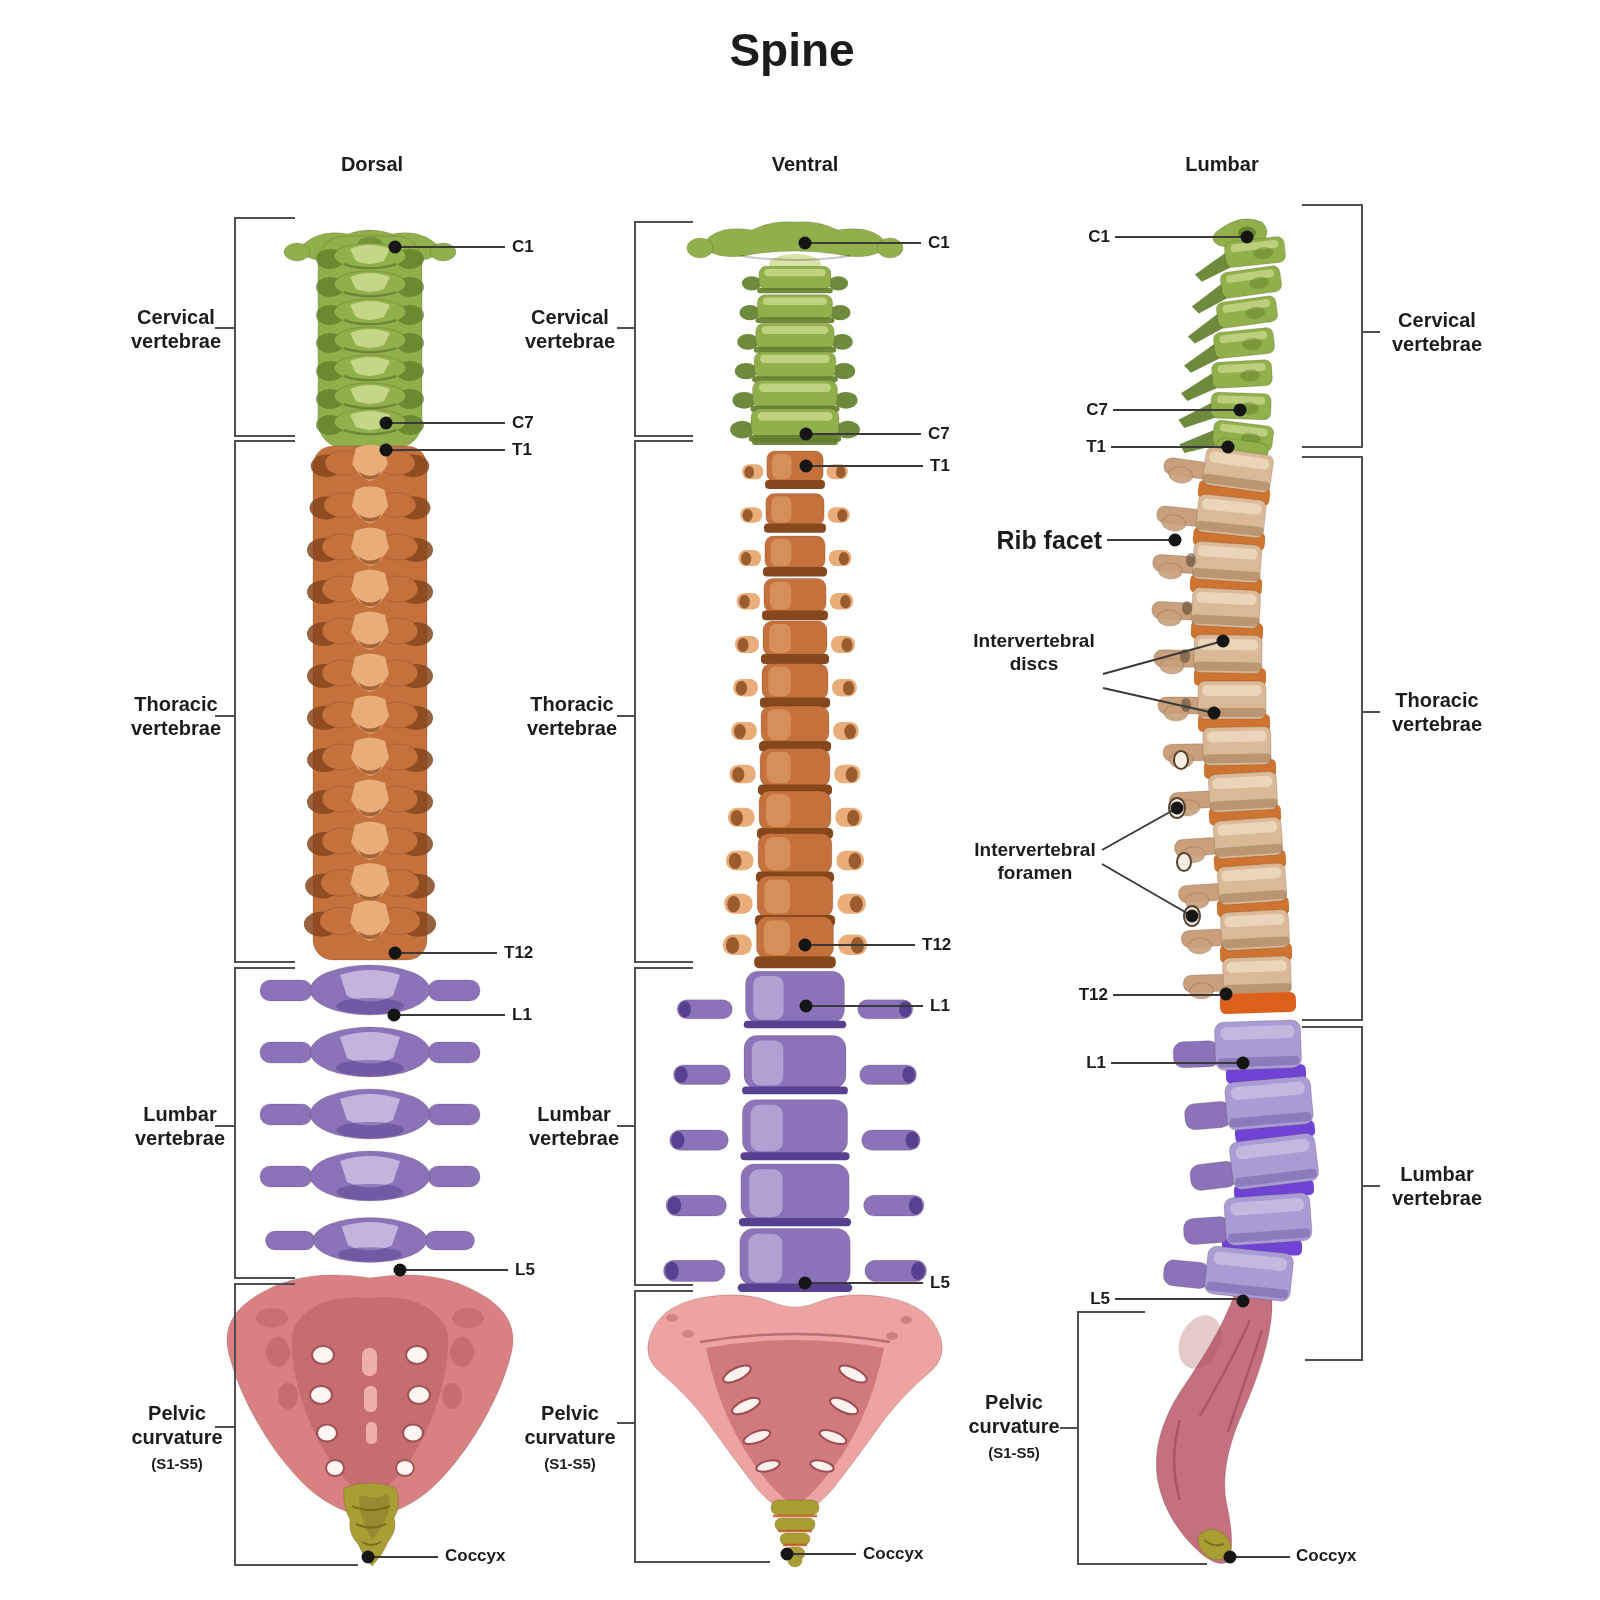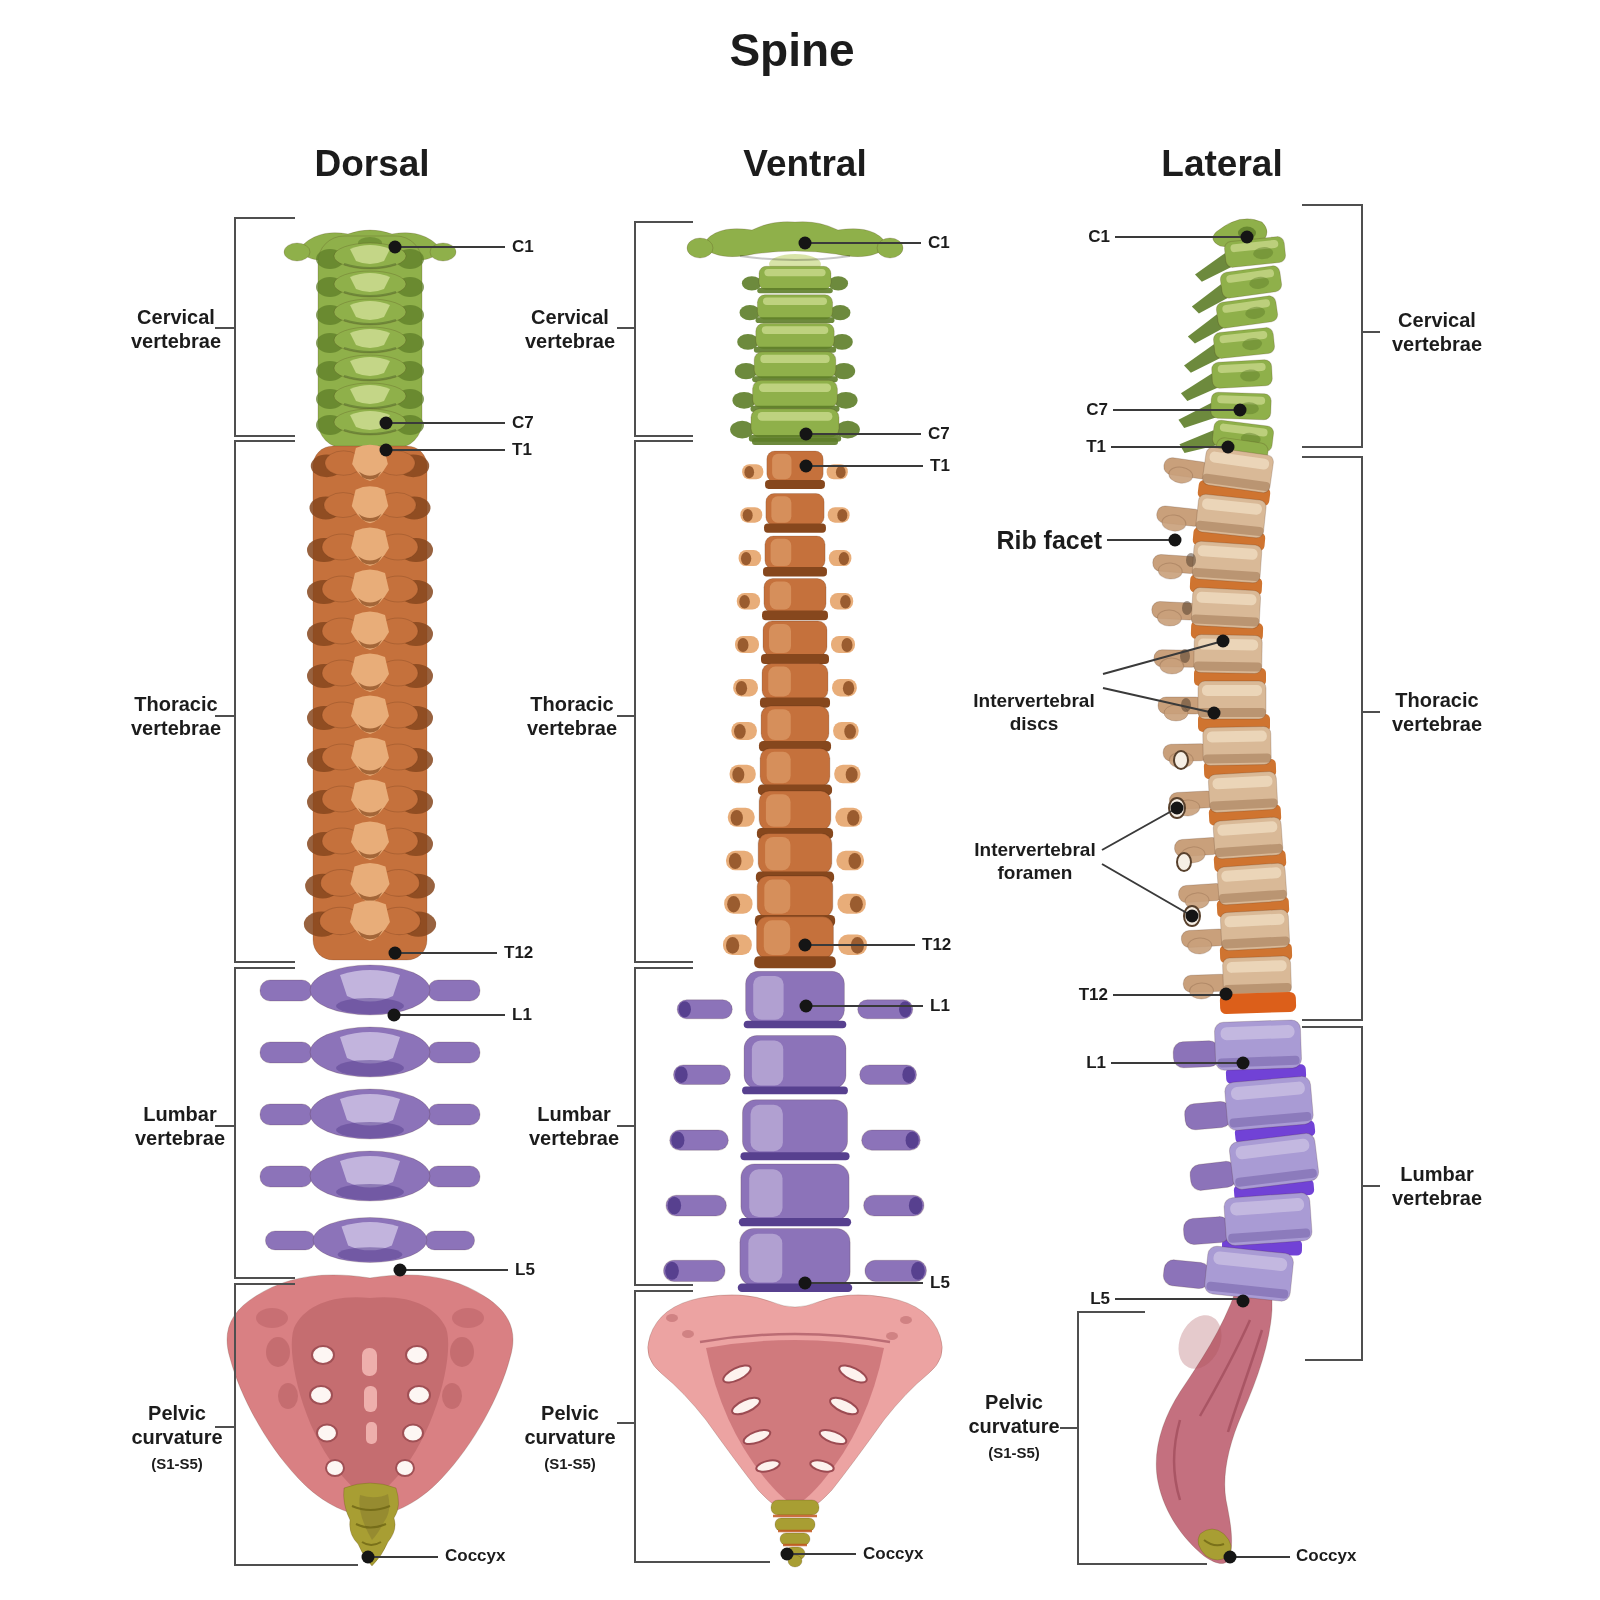--- a/index.html
+++ b/index.html
@@ -29,21 +29,21 @@
   .sSac{stroke:rgba(147,64,79,.55);fill:none;stroke-width:2.5}
   .bk{stroke:var(--bracket);stroke-width:2;fill:none}
   .cl{stroke:var(--line);stroke-width:2;fill:none}
   .dot{fill:var(--dot)}
   
   .lab{position:absolute;font-weight:700;color:var(--text,#1c1c1c);white-space:nowrap;z-index:3;}
   .cc{transform:translate(-50%,-50%);text-align:center;}
   .rr{transform:translate(-100%,-50%);text-align:right;}
   .ll{transform:translate(0,-50%);text-align:left;}
   .title{font-size:46px;}
-  .header{font-size:37px;text-align:right;}
+  .header{font-size:20px;text-align:right;}
   .region{font-size:20px;line-height:1.22;width:118px;white-space:normal;}
   .wide{font-size:19px;line-height:1.22;width:152px;white-space:normal;}
   .callout{font-size:17px;}
   .sub{font-size:15px;font-weight:700;}
 </style>
 </head>
 <body>
 
 <div id="canvas">
 
@@ -336,21 +336,21 @@
       <circle class="dot" cx="1226" cy="994" r="6.5"></circle>
         <circle class="dot" cx="1243" cy="1063" r="6.5"></circle>
       <circle class="dot" cx="1243" cy="1301" r="6.5"></circle>
         <circle class="dot" cx="1230" cy="1557" r="6.5"></circle>
     </g>
   </svg>
 
   <div class="lab title cc" style="left:792px;top:50px">Spine</div>
   <div class="lab header cc" style="left:372px;top:164px">Dorsal</div>
   <div class="lab header cc" style="left:805px;top:164px">Ventral</div>
-  <div class="lab header cc" style="left:1222px;top:164px">Lateral</div>
+  <div class="lab header cc" style="left:1222px;top:164px">Lumbar</div>
 
   <div class="lab region cc" style="left:176px;top:329px">Cervical vertebrae</div>
   <div class="lab region cc" style="left:176px;top:716px">Thoracic vertebrae</div>
   <div class="lab region cc" style="left:180px;top:1126px">Lumbar vertebrae</div>
   <div class="lab region cc" style="left:177px;top:1438px">
     <span>Pelvic curvature</span><br>
     <span class="sub">(S1-S5)</span>
   </div>
 
   <div class="lab callout ll" style="left:512px;top:247px">C1</div>
@@ -374,21 +374,21 @@
   <div class="lab callout ll" style="left:930px;top:466px">T1</div>
   <div class="lab callout ll" style="left:922px;top:945px">T12</div>
   <div class="lab callout ll" style="left:930px;top:1006px">L1</div>
   <div class="lab callout ll" style="left:930px;top:1283px">L5</div>
   <div class="lab callout ll" style="left:863px;top:1554px">Coccyx</div>
 
   <div class="lab callout rr" style="left:1110px;top:237px">C1</div>
   <div class="lab callout rr" style="left:1108px;top:410px">C7</div>
   <div class="lab callout rr" style="left:1106px;top:447px">T1</div>
   <div class="lab callout rr" style="left:1102px;top:540px;font-size:25px">Rib facet</div>
-  <div class="lab wide cc" style="left:1034px;top:712px">Intervertebral discs</div>
+  <div class="lab wide cc" style="left:1034px;top:652px">Intervertebral discs</div>
   <div class="lab wide cc" style="left:1035px;top:861px">Intervertebral foramen</div>
   <div class="lab callout rr" style="left:1108px;top:995px">T12</div>
   <div class="lab callout rr" style="left:1106px;top:1063px">L1</div>
   <div class="lab callout rr" style="left:1110px;top:1299px">L5</div>
   <div class="lab region cc" style="left:1014px;top:1427px">
     <span>Pelvic curvature</span><br>
     <span class="sub">(S1-S5)</span>
   </div>
   <div class="lab callout ll" style="left:1296px;top:1556px">Coccyx</div>
 

